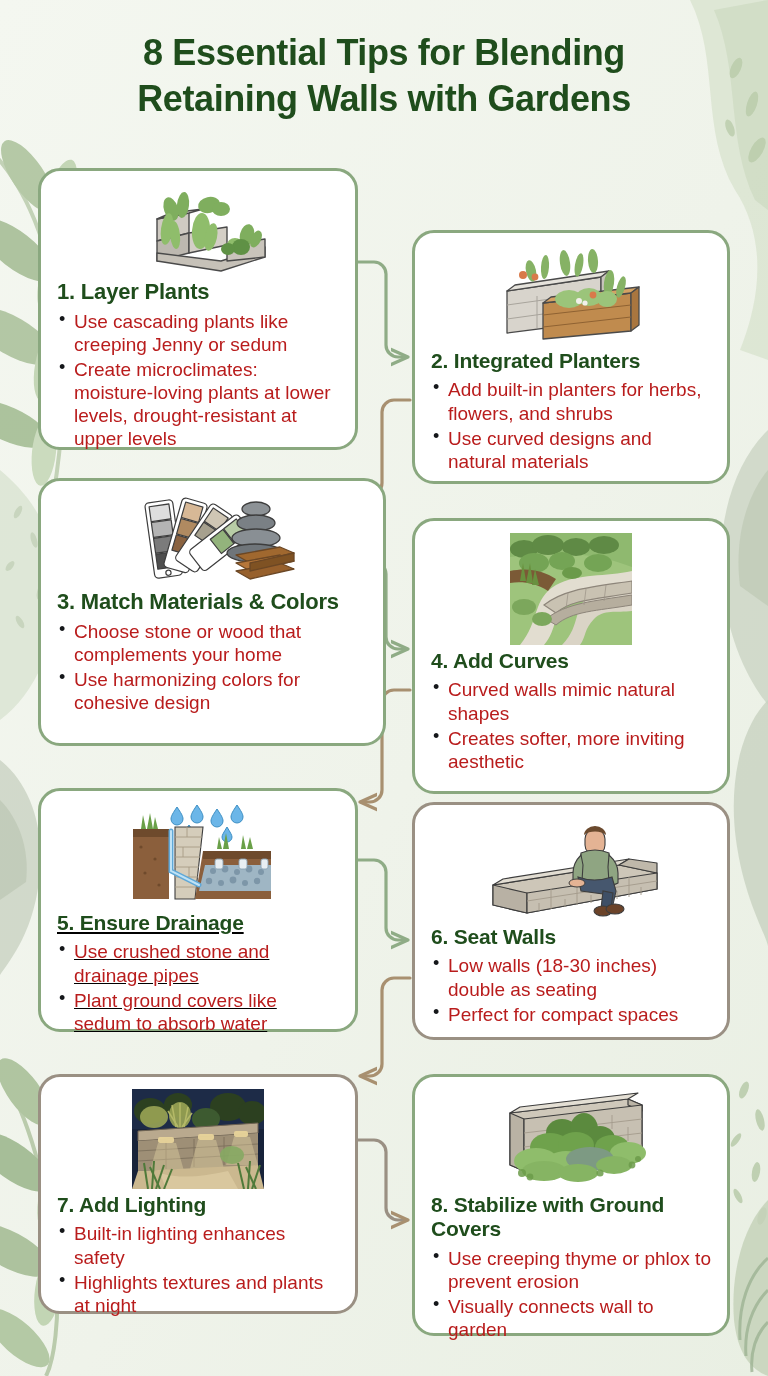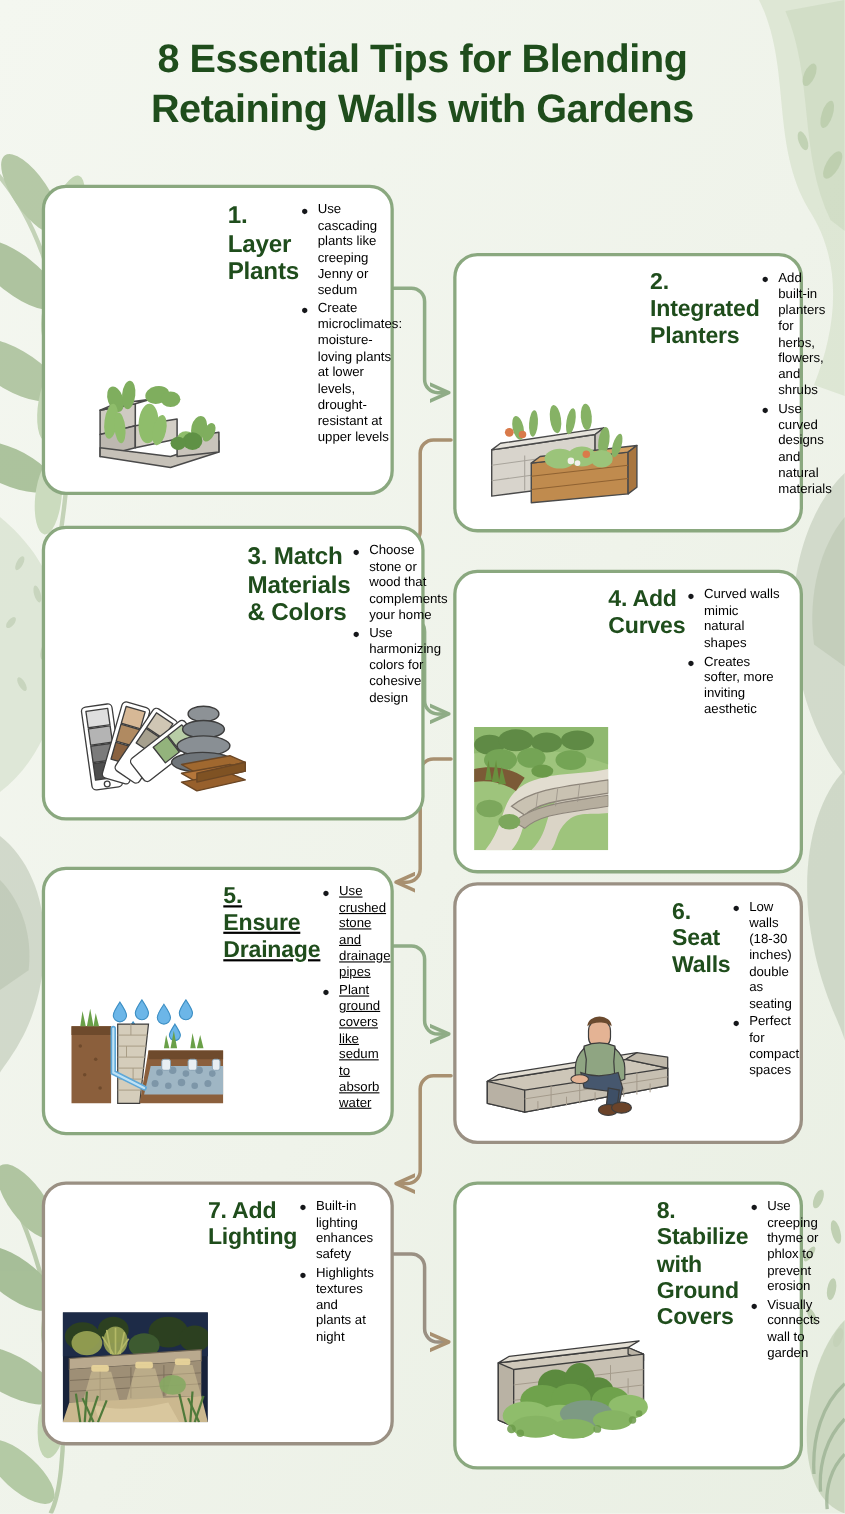--- a/index.html
+++ b/index.html
@@ -54,21 +54,21 @@
 
   
   .card {
     position: absolute;
     background: #ffffff;
     border-radius: 22px;
     border: 3px solid #8aa87f;
     z-index: 4;
     padding: 12px 16px 14px 16px;
     display: flex;
-    flex-direction: row;
+    flex-direction: column;
   }
   .card.tan { border-color: #9a9083; }
 
   .card-illus {
     width: 100%;
     display: flex;
     justify-content: center;
     align-items: flex-end;
     margin-bottom: 4px;
   }
@@ -79,23 +79,23 @@
     font-weight: 800;
     color: #1f4d1c;
     line-height: 1.16;
     margin-bottom: 5px;
     letter-spacing: -0.2px;
   }
 
   .card-bullets { list-style: none; }
   .card-bullets li {
     position: relative;
-    font-size: 12px;
+    font-size: 19px;
     line-height: 1.22;
-    color: #000000;
+    color: #b91c1c;
     padding-left: 17px;
     margin-bottom: 2px;
     font-weight: 500;
   }
   .card-bullets li::before {
     content: "•";
     position: absolute;
     left: 2px;
     top: -1px;
     font-size: 18px;

